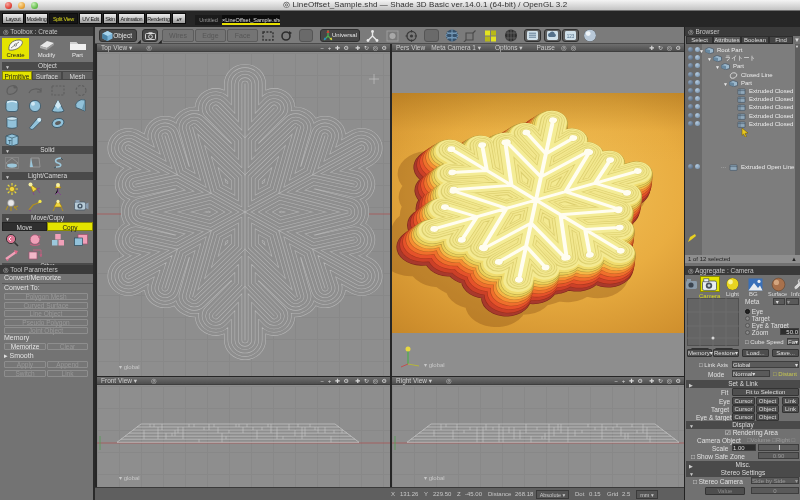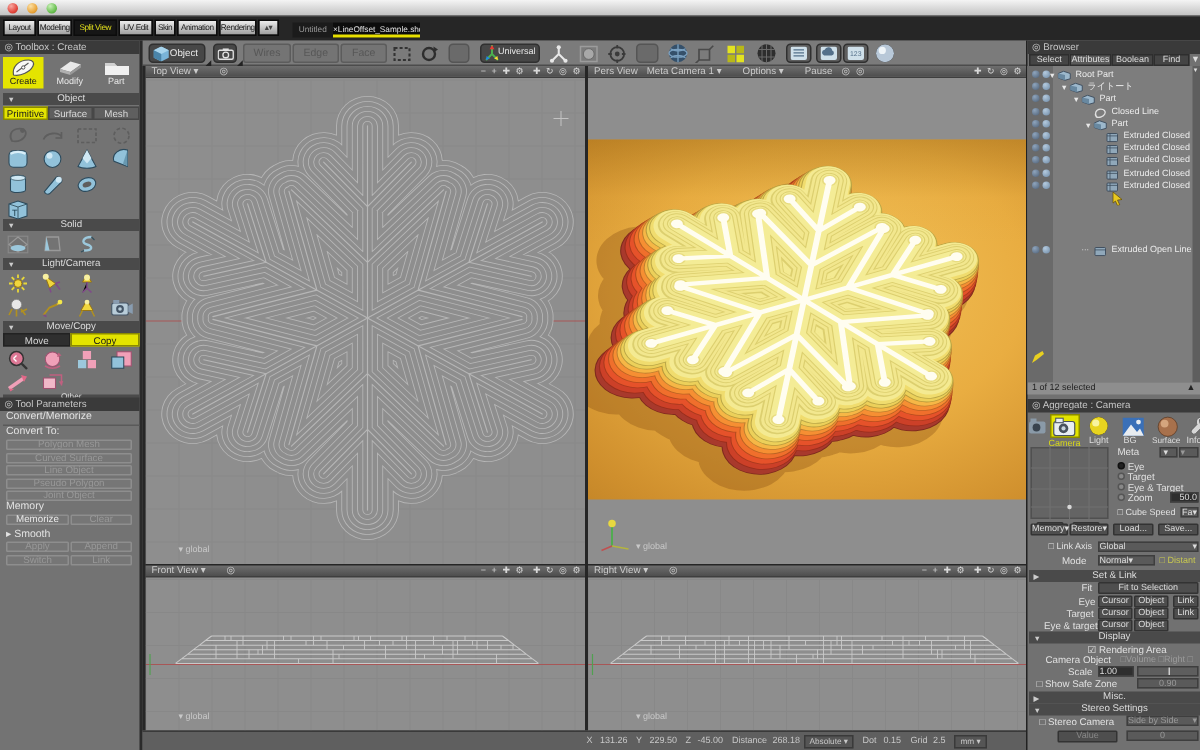--- a/index.html
+++ b/index.html
@@ -44,20 +44,21 @@
 .rlbl{position:absolute;font-size:6.5px;color:#e0e0e0}
 .rgray{color:#9b9b9b}
 </style></head>
 <body>
 <div id="app">
 
 <div class="abs" id="titlebar">
   <span class="tl" style="left:5px;background:radial-gradient(circle at 35% 30%,#f8a9a2,#e3483e 60%,#b22318)"></span>
   <span class="tl" style="left:18px;background:radial-gradient(circle at 35% 30%,#fbe0a5,#eaa63d 60%,#c27c14)"></span>
   <span class="tl" style="left:31px;background:radial-gradient(circle at 35% 30%,#c8f0b8,#6cc153 60%,#3f9427)"></span>
+  <span style="position:absolute;left:283px;top:0;font-size:8px;letter-spacing:0.1px">◎ LineOffset_Sample.shd — Shade 3D Basic ver.14.0.1 (64-bit) / OpenGL 3.2</span>
 </div>
 
 <div class="abs" id="menubar">
   <span class="wtab" style="left:2px;width:22px">Layout</span>
   <span class="wtab" style="left:25px;width:23px">Modeling</span>
   <span class="wtab on" style="left:49px;width:29px">Split View</span>
   <span class="wtab" style="left:79px;width:23px">UV Edit</span>
   <span class="wtab" style="left:103px;width:14px">Skin</span>
   <span class="wtab" style="left:118px;width:27px">Animation</span>
   <span class="wtab" style="left:146px;width:25px">Rendering</span>

